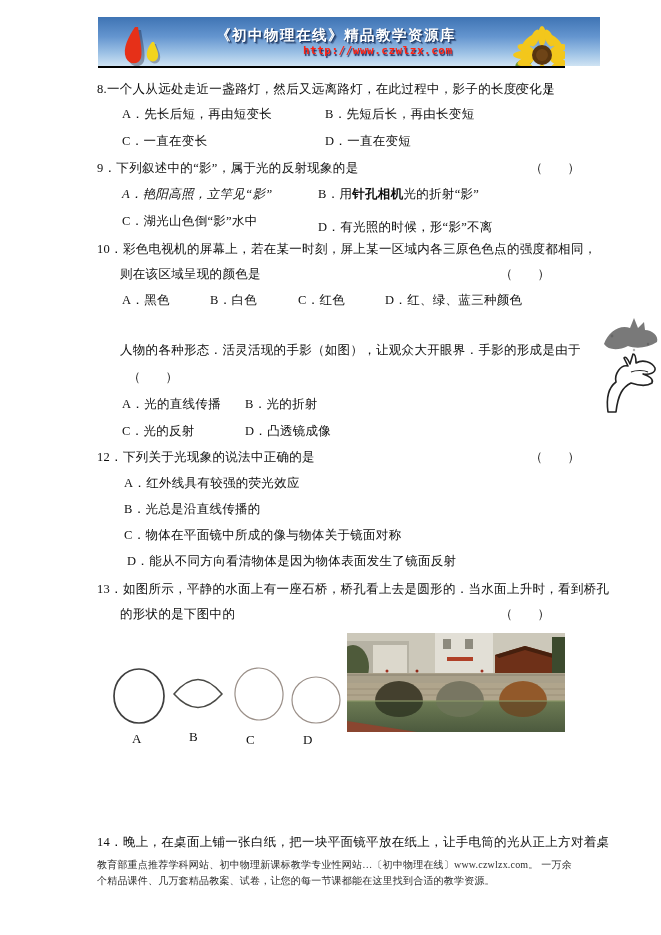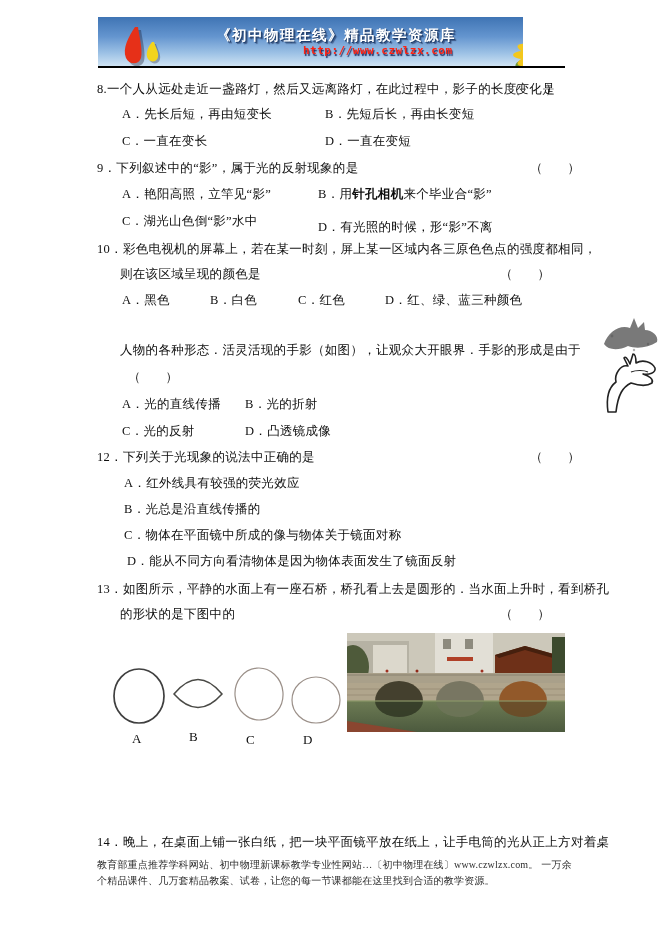--- a/index.html
+++ b/index.html
@@ -2,21 +2,21 @@
 <html><head>
 <meta charset="utf-8">
 <style>
   html,body{margin:0;padding:0;background:#ffffff;}
   .page{position:relative;width:661px;height:935px;background:#ffffff;overflow:hidden;
         font-family:"Liberation Serif","DejaVu Serif",serif;color:#0e0e0e;}
   .line{position:absolute;font-size:12.5px;line-height:16px;white-space:nowrap;letter-spacing:0.3px;}
   .bracket{position:absolute;font-size:12.5px;line-height:16px;white-space:nowrap;}
   .boldpart{font-weight:bold;}
   
-  .banner{position:absolute;left:98px;top:17px;width:425px;height:49px;overflow:hidden;
+  .banner{position:absolute;left:98px;top:17px;width:502px;height:49px;overflow:hidden;
           background:linear-gradient(180deg,#3f74b4 0%,#6495cf 40%,#9fc3e6 75%,#cfe3f3 100%);}
   .banner-title{position:absolute;left:118px;top:9px;width:340px;font-size:14.5px;font-weight:bold;
           letter-spacing:1.5px;color:#ffffff;text-shadow:1px 1px 0 #20406e,2px 2px 1px rgba(10,20,60,.55);
           white-space:nowrap;}
   .banner-url{position:absolute;left:205px;top:27px;font-size:11px;font-weight:bold;color:#ff2212;
           font-family:"DejaVu Sans Mono",monospace;letter-spacing:0.5px;
           text-shadow:1px 1.5px 1px rgba(15,25,80,.85);white-space:nowrap;}
   .rule{position:absolute;left:98px;top:66px;width:467px;height:2px;background:#000;}
   .footer-line{position:absolute;font-size:10px;line-height:14px;color:#2d2d2d;white-space:nowrap;letter-spacing:0.2px;}
   .fig{position:absolute;}
@@ -62,22 +62,22 @@
 
   <div class="line" style="left:97px;top:81px;">8.一个人从远处走近一盏路灯，然后又远离路灯，在此过程中，影子的长度变化是</div>
   <div class="bracket" style="left:508px;top:81px;">（　　）</div>
   <div class="line" style="left:122px;top:106px;">A．先长后短，再由短变长</div>
   <div class="line" style="left:325px;top:106px;">B．先短后长，再由长变短</div>
   <div class="line" style="left:122px;top:133px;">C．一直在变长</div>
   <div class="line" style="left:325px;top:133px;">D．一直在变短</div>
 
   <div class="line" style="left:97px;top:160px;">9．下列叙述中的“影”，属于光的反射现象的是</div>
   <div class="bracket" style="left:530px;top:160px;">（　　）</div>
-  <div class="line" style="left:122px;top:186px;">A．艳阳高照，立竿见“影”</div>
-  <div class="line" style="left:318px;top:186px;"><span>B．用</span><span class="boldpart">针孔相机</span><span>来个毕业合“影”</span></div>
+  <div class="line" style="left:122px;top:186px;font-style:italic;">A．艳阳高照，立竿见“影”</div>
+  <div class="line" style="left:318px;top:186px;"><span>B．用</span><span class="boldpart">针孔相机</span><span>光的折射“影”</span></div>
   <div class="line" style="left:122px;top:213px;text-align:center;">C．湖光山色倒“影”水中</div>
   <div class="line" style="left:318px;top:213px;margin-top:6px;">D．有光照的时候，形“影”不离</div>
 
   <div class="line" style="left:97px;top:241px;">10．彩色电视机的屏幕上，若在某一时刻，屏上某一区域内各三原色色点的强度都相同，</div>
   <div class="line" style="left:120px;top:266px;">则在该区域呈现的颜色是</div>
   <div class="bracket" style="left:500px;top:266px;">（　　）</div>
   <div class="line" style="left:122px;top:292px;">A．黑色</div>
   <div class="line" style="left:210px;top:292px;">B．白色</div>
   <div class="line" style="left:298px;top:292px;">C．红色</div>
   <div class="line" style="left:385px;top:292px;">D．红、绿、蓝三种颜色</div>

